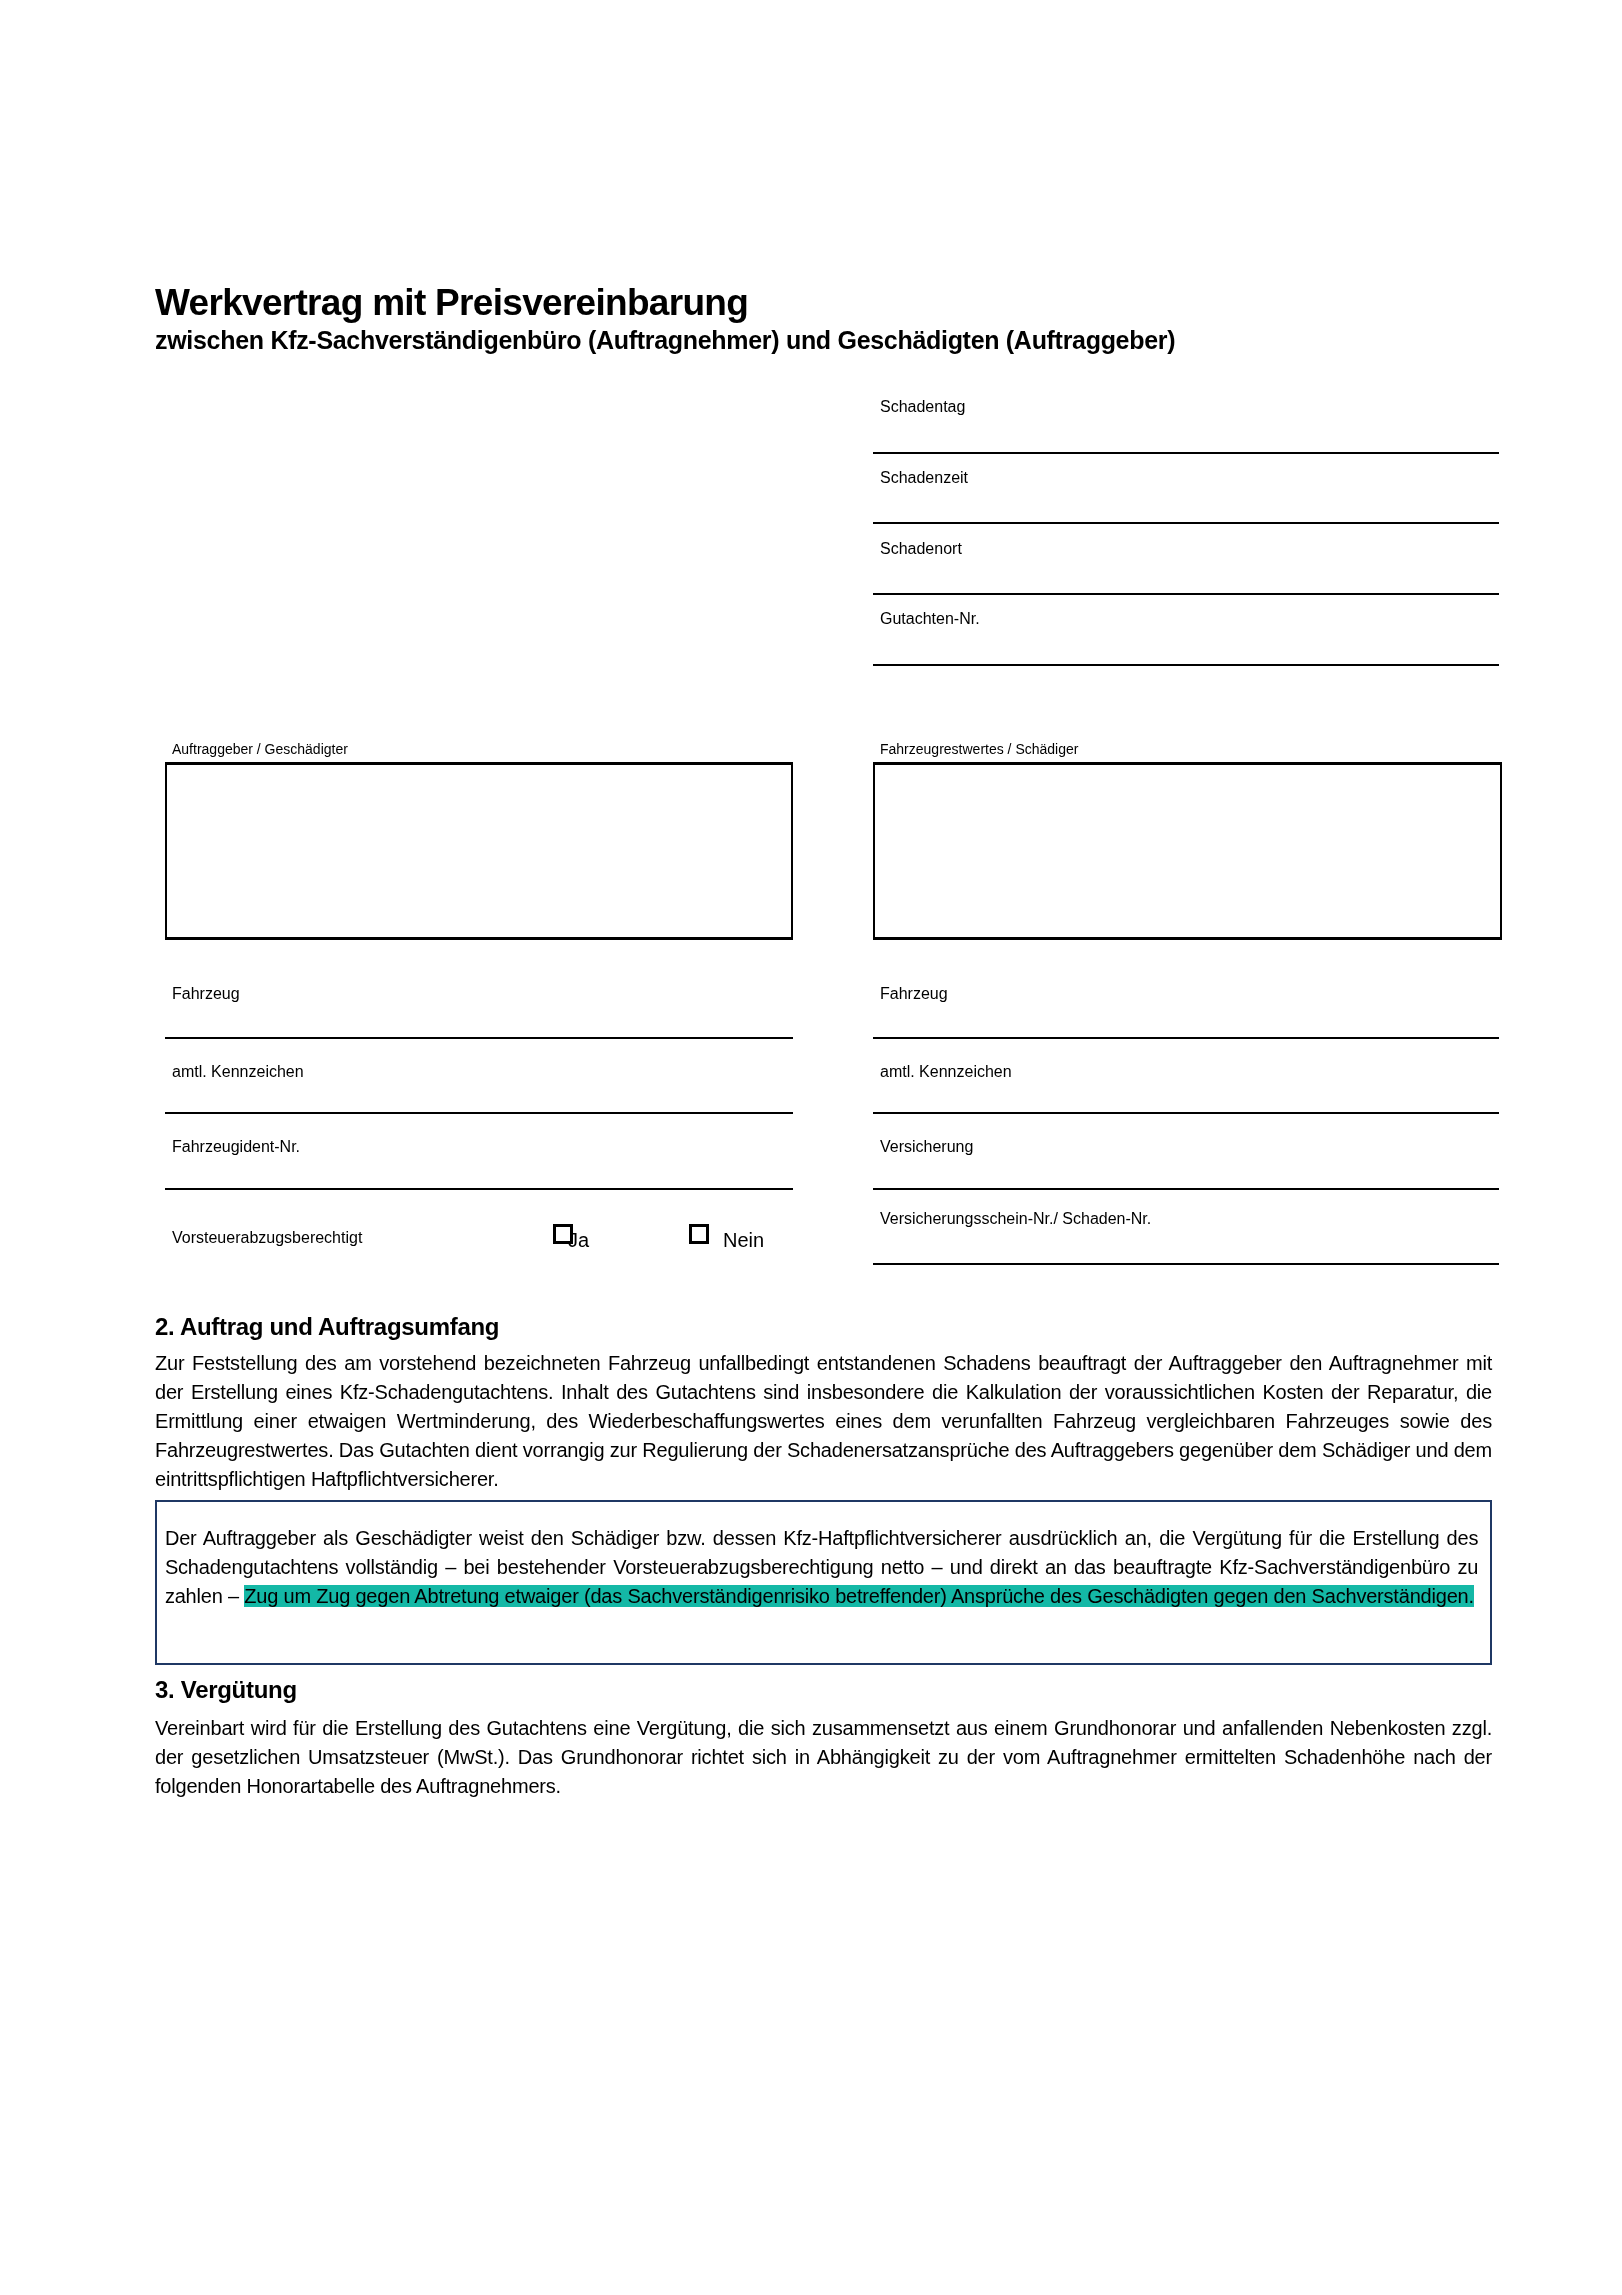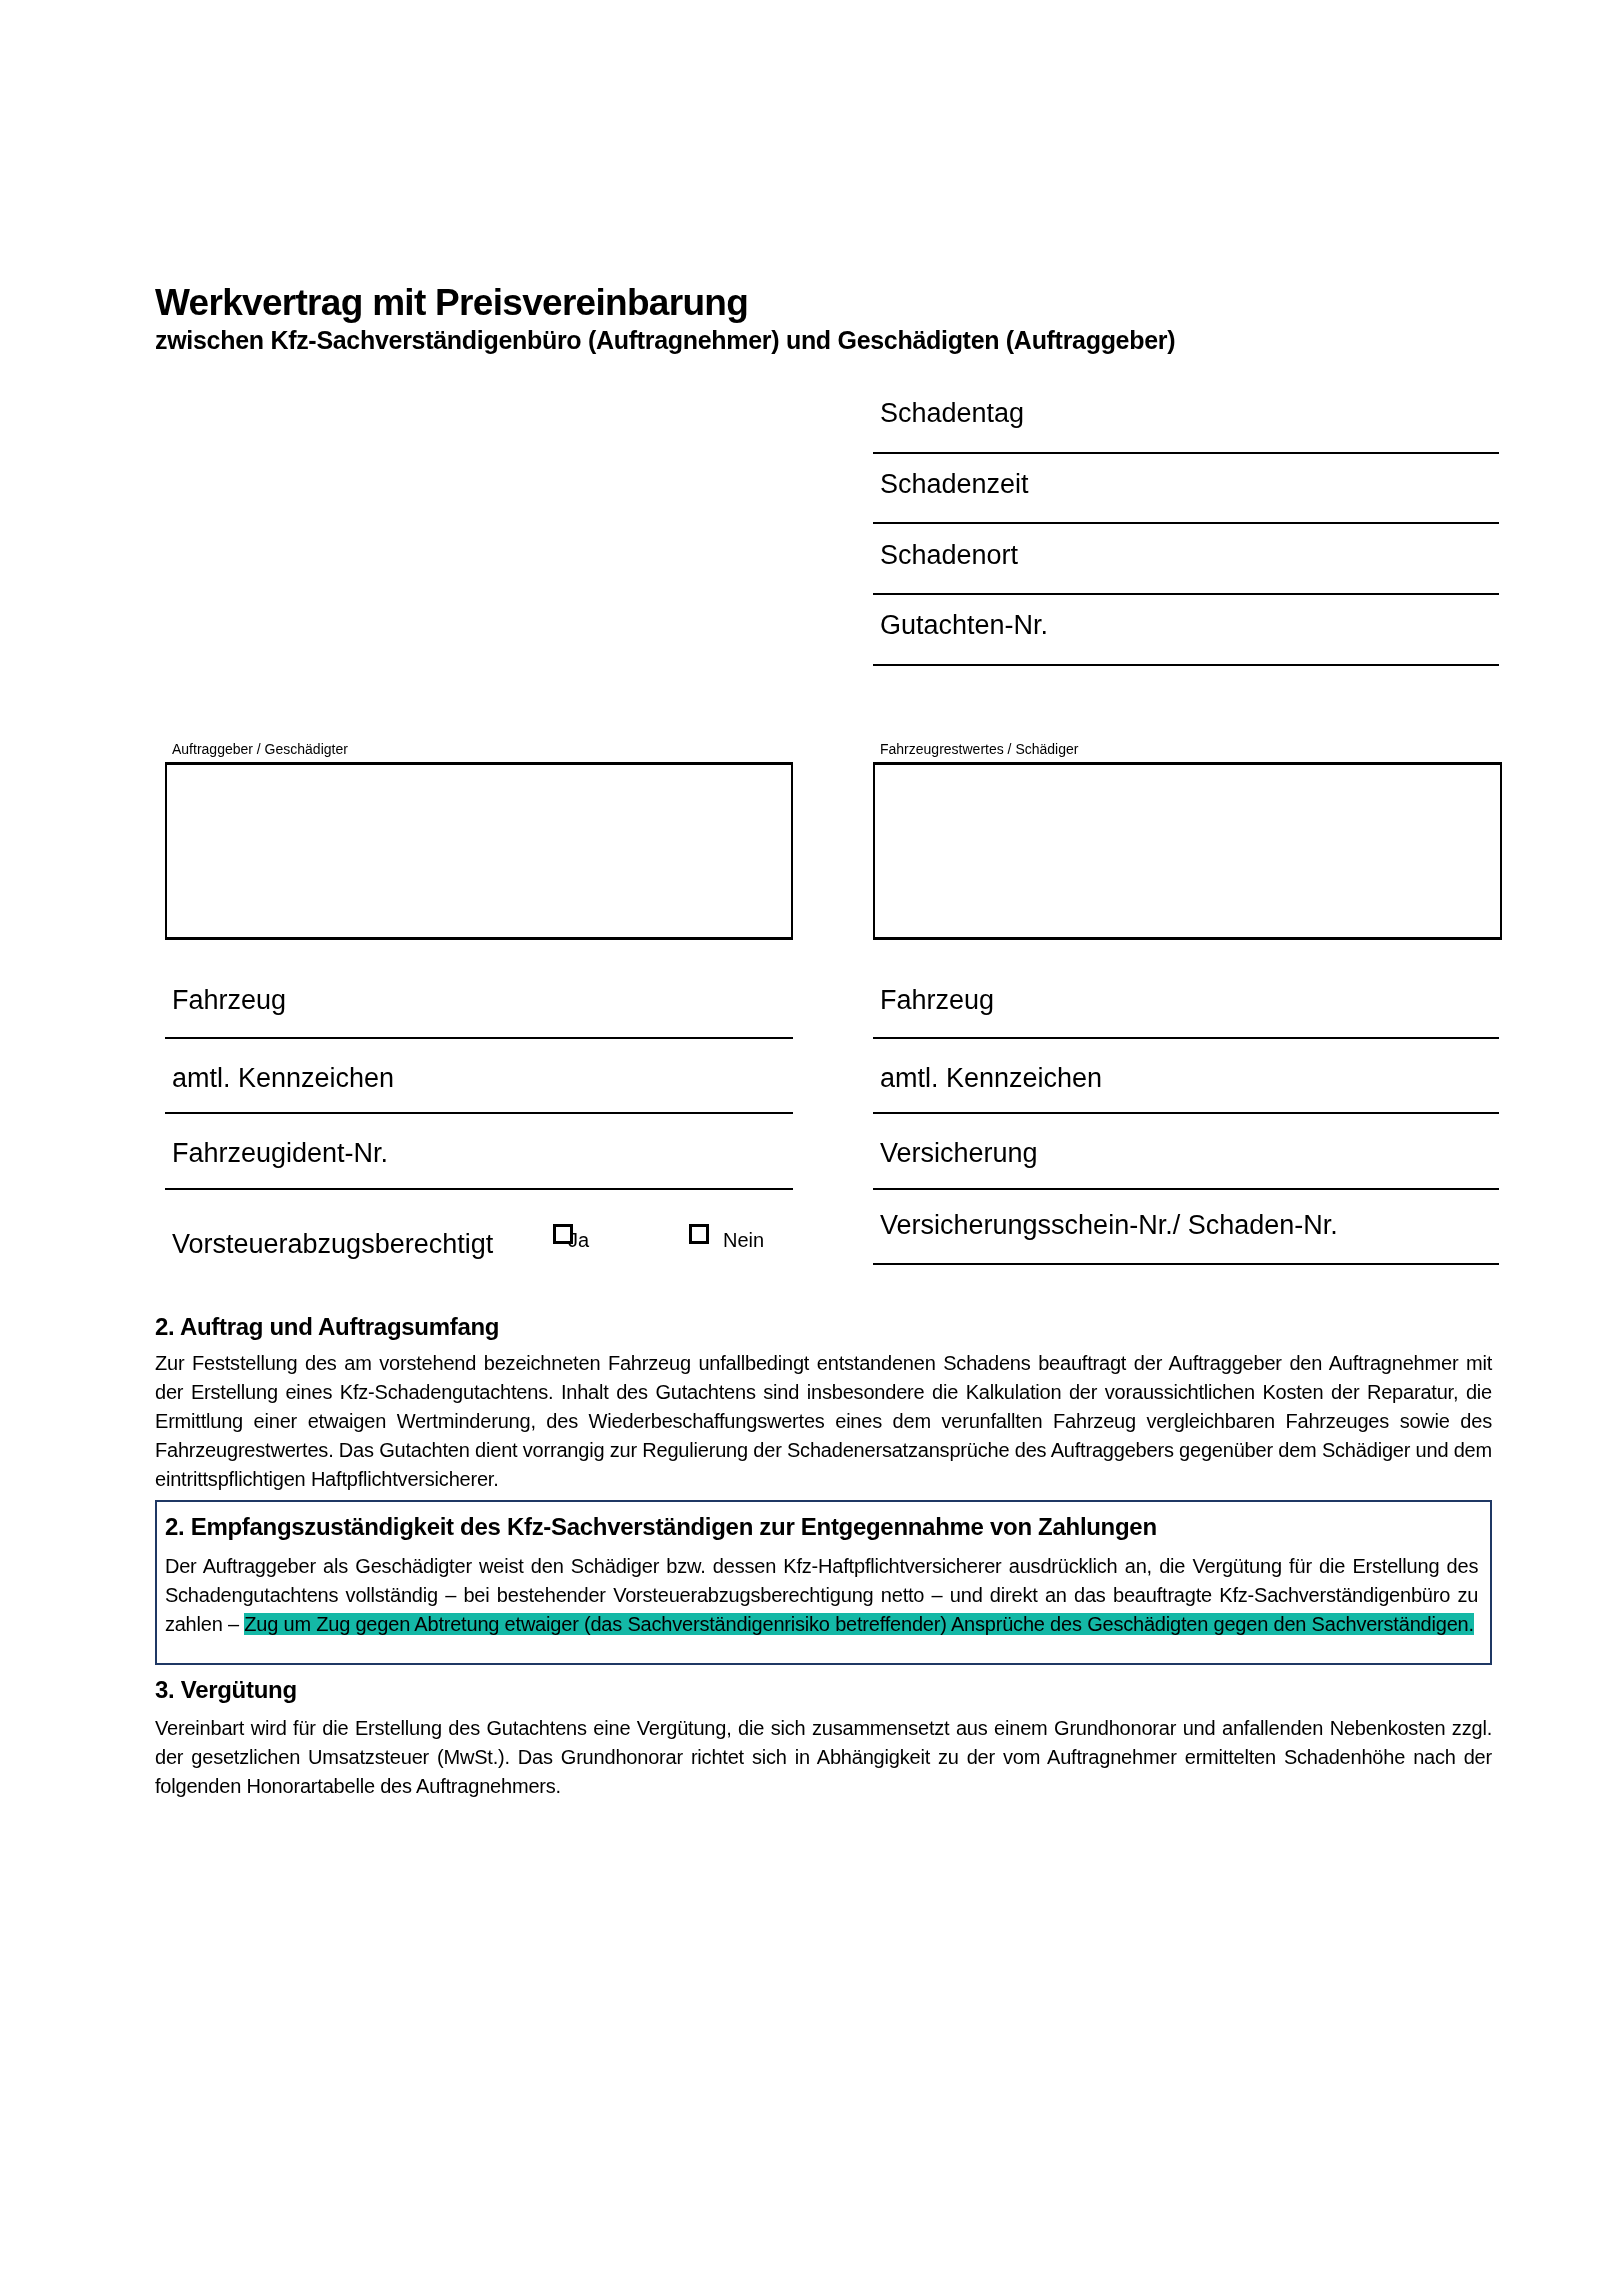--- a/index.html
+++ b/index.html
@@ -5,21 +5,21 @@
   html,body{margin:0;padding:0;}
   body{
     width:1622px;height:2295px;
     background:#ffffff;color:#000;
     font-family:"Liberation Sans", sans-serif;
     position:relative;overflow:hidden;
   }
   .abs{position:absolute;}
   .doc-title{font-size:37px;font-weight:bold;line-height:1.1;letter-spacing:-0.7px;}
   .doc-subtitle{font-size:25px;font-weight:bold;line-height:1.1;letter-spacing:-0.3px;}
-  .field-label{font-size:27px;line-height:1.2;white-space:nowrap;}
+  .field-label{font-size:16px;line-height:1.2;white-space:nowrap;}
   .field-line{height:0;border-top:2.6px solid #000;}
   .box-label{font-size:14px;font-weight:normal;white-space:nowrap;}
   .party-box{
     border:2px solid #000;border-top-width:3.3px;border-bottom-width:3.3px;
     box-sizing:border-box;background:#fff;
   }
   .section-heading{font-size:24px;font-weight:bold;line-height:1.15;letter-spacing:-0.3px;}
   .body-par{
     font-size:20px;line-height:29px;text-align:justify;
     letter-spacing:-0.2px;margin:0;
@@ -87,19 +87,18 @@
 <div class="abs field-label" style="left:880px;top:1137px;">Versicherung</div>
 <div class="abs field-line" style="left:873px;top:1188px;width:626px;"></div>
 
 <div class="abs field-label" style="left:880px;top:1209px;">Versicherungsschein-Nr./ Schaden-Nr.</div>
 <div class="abs field-line" style="left:873px;top:1263px;width:626px;"></div>
 
 <div class="abs section-heading" style="left:155px;top:1313px;">2. Auftrag und Auftragsumfang</div>
 <p class="abs body-par" style="left:155px;top:1349px;width:1337px;">Zur Feststellung des am vorstehend bezeichneten Fahrzeug unfallbedingt entstandenen Schadens beauftragt der Auftraggeber den Auftragnehmer mit der Erstellung eines Kfz-Schadengutachtens. Inhalt des Gutachtens sind insbesondere die Kalkulation der voraussichtlichen Kosten der Reparatur, die Ermittlung einer etwaigen Wertminderung, des Wiederbeschaffungswertes eines dem verunfallten Fahrzeug vergleichbaren Fahrzeuges sowie des Fahrzeugrestwertes. Das Gutachten dient vorrangig zur Regulierung der Schadenersatzansprüche des Auftraggebers gegenüber dem Schädiger und dem eintrittspflichtigen Haftpflichtversicherer.</p>
 
 <div class="abs payment-box" style="left:155px;top:1500px;width:1337px;height:165px;">
-  <div class="section-heading">2. Empfangszuständigkeit des Kfz-Sachverständigen zur Entgegennahme von Zahlungen</div>
   <p class="body-par"><span>Der Auftraggeber als Geschädigter weist den Schädiger bzw. dessen Kfz-Haftpflichtversicherer ausdrücklich an, die Vergütung für die Erstellung des Schadengutachtens vollständig – bei bestehender Vorsteuerabzugsberechtigung netto – und direkt an das beauftragte Kfz-Sachverständigenbüro zu zahlen – </span><span class="hl">Zug um Zug gegen Abtretung etwaiger (das Sachverständigenrisiko betreffender) Ansprüche des Geschädigten gegen den Sachverständigen.</span></p>
 </div>
 
 <div class="abs section-heading" style="left:155px;top:1676px;">3. Vergütung</div>
 <p class="abs body-par" style="left:155px;top:1714px;width:1337px;">Vereinbart wird für die Erstellung des Gutachtens eine Vergütung, die sich zusammensetzt aus einem Grundhonorar und anfallenden Nebenkosten zzgl. der gesetzlichen Umsatzsteuer (MwSt.). Das Grundhonorar richtet sich in Abhängigkeit zu der vom Auftragnehmer ermittelten Schadenhöhe nach der folgenden Honorartabelle des Auftragnehmers.</p>
 
 
 </body></html>

